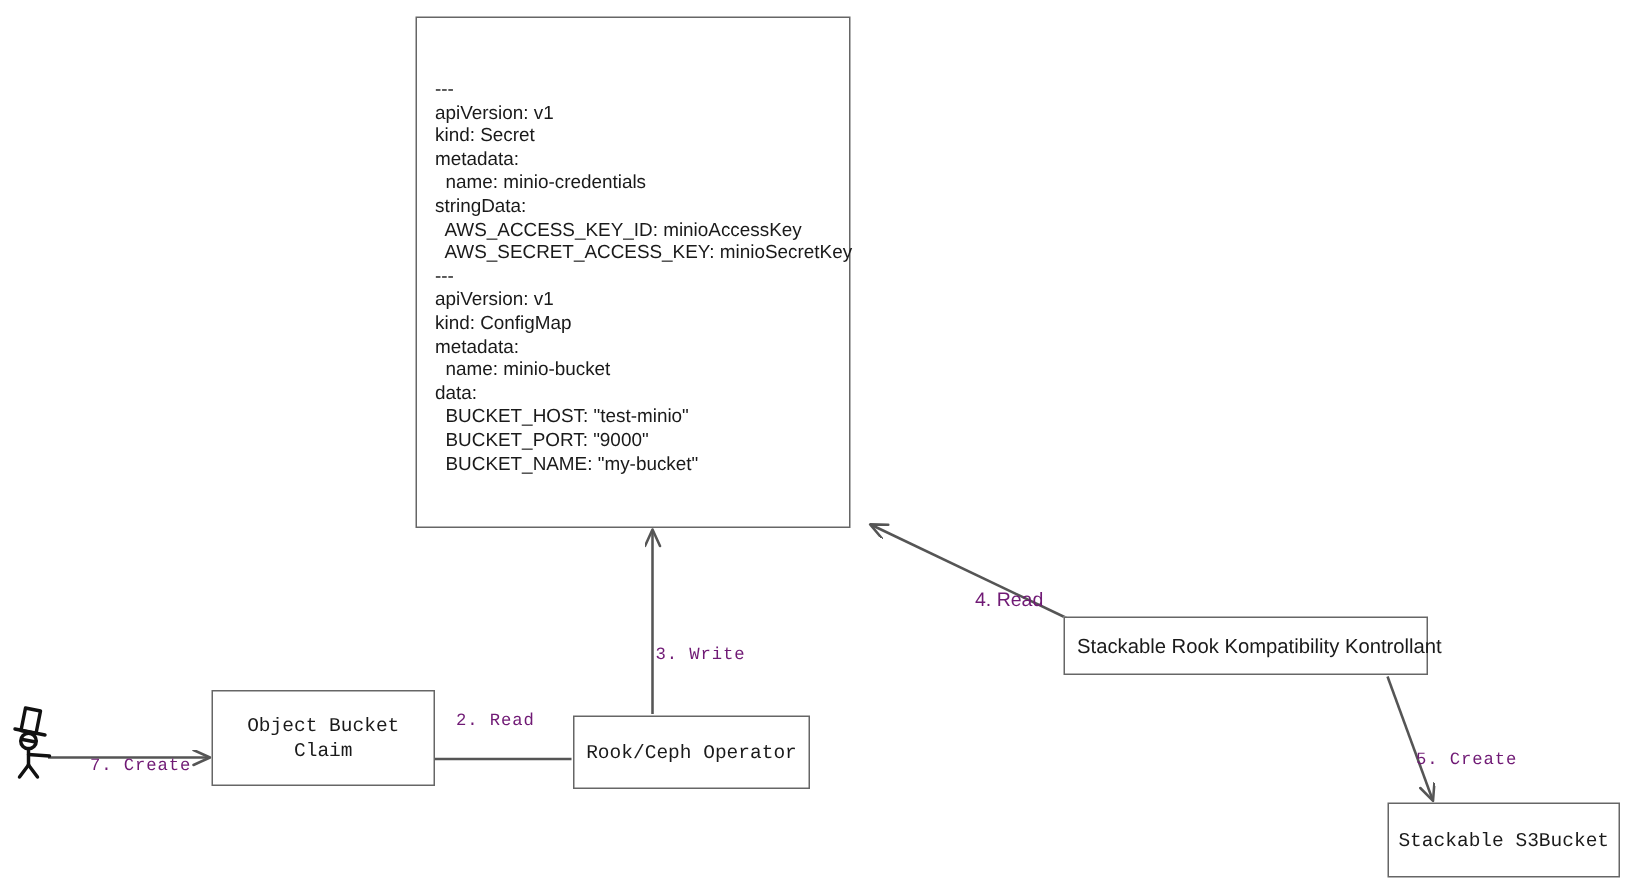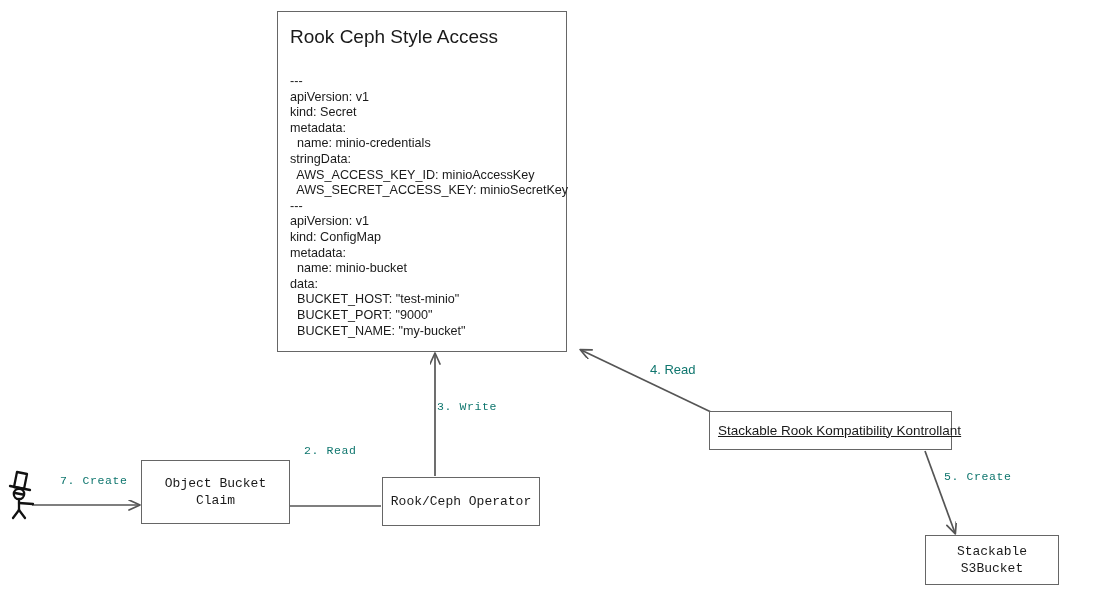--- a/index.html
+++ b/index.html
@@ -70,49 +70,49 @@
   }
   #operator-node {
     left: 382px;
     top: 477px;
     width: 158px;
     height: 49px;
   }
   #s3bucket-node {
     left: 925px;
     top: 535px;
-    width: 134px;
+    width: 155px;
     height: 50px;
   }
   
   #srkk-node {
     left: 709px;
     top: 411px;
     width: 243px;
     height: 39px;
     display: flex;
     align-items: center;
     justify-content: flex-start;
     overflow: visible;
   }
   #srkk-node .srkk-label {
     font-family: "Liberation Sans", sans-serif;
     font-size: 13.5px;
     line-height: 16px;
     color: #1a1a1a;
     white-space: nowrap;
     padding-left: 8px;
-    text-decoration: underline;
   }
   
   .edge-label {
     position: absolute;
     z-index: 3;
     white-space: nowrap;
-    color: #0f766e;
+    color: #701a75;
+    margin-top: 30px;
   }
   .edge-label.mono {
     font-family: "Liberation Mono", monospace;
     font-size: 11.5px;
     letter-spacing: 0.6px;
   }
   .edge-label.sans {
     font-family: "Liberation Sans", sans-serif;
     font-size: 13px;
   }
@@ -176,21 +176,20 @@
     <path d="M13,29 L13,40"></path>
 
     <path d="M13,33 L27,34"></path>
 
     <path d="M13,40 L7,48"></path>
     <path d="M13,40 L19,48"></path>
   </g>
 </svg>
 
 <div class="node" id="yaml-card">
-  <div class="card-title">Rook Ceph Style Access</div>
   <div class="card-body">---
 apiVersion: v1
 kind: Secret
 metadata:
   name: minio-credentials
 stringData:
   AWS_ACCESS_KEY_ID: minioAccessKey
   AWS_SECRET_ACCESS_KEY: minioSecretKey
 ---
 apiVersion: v1

